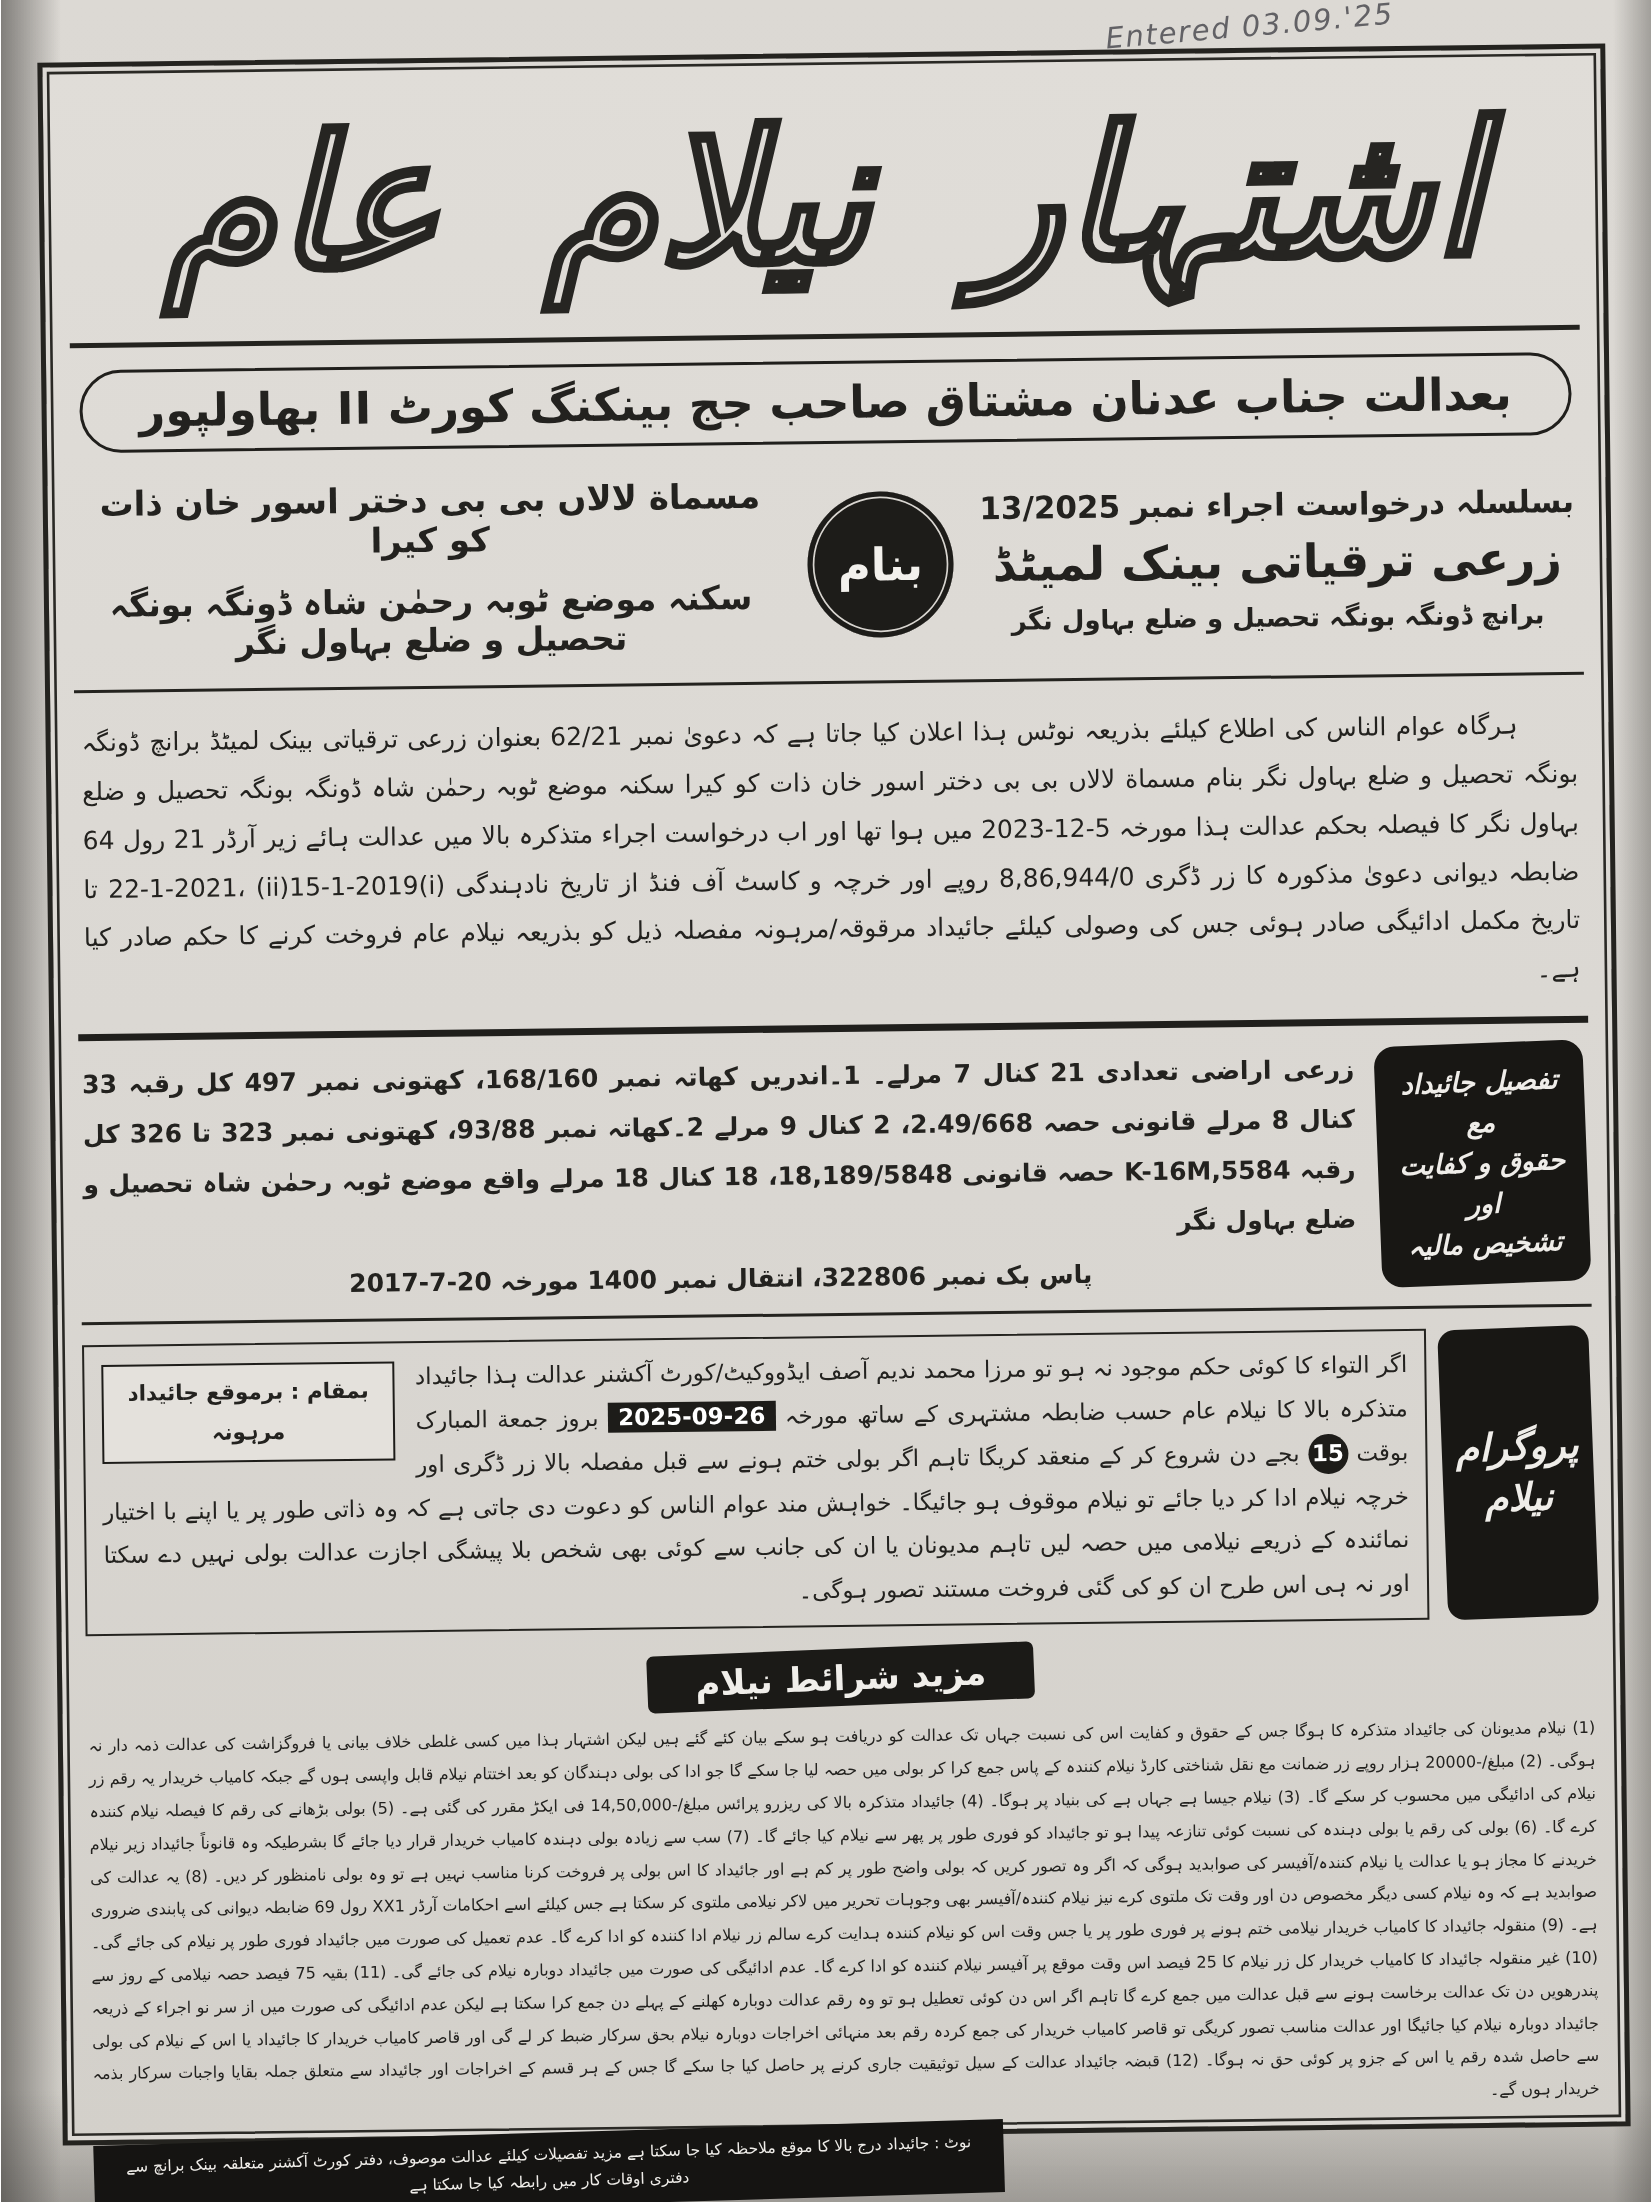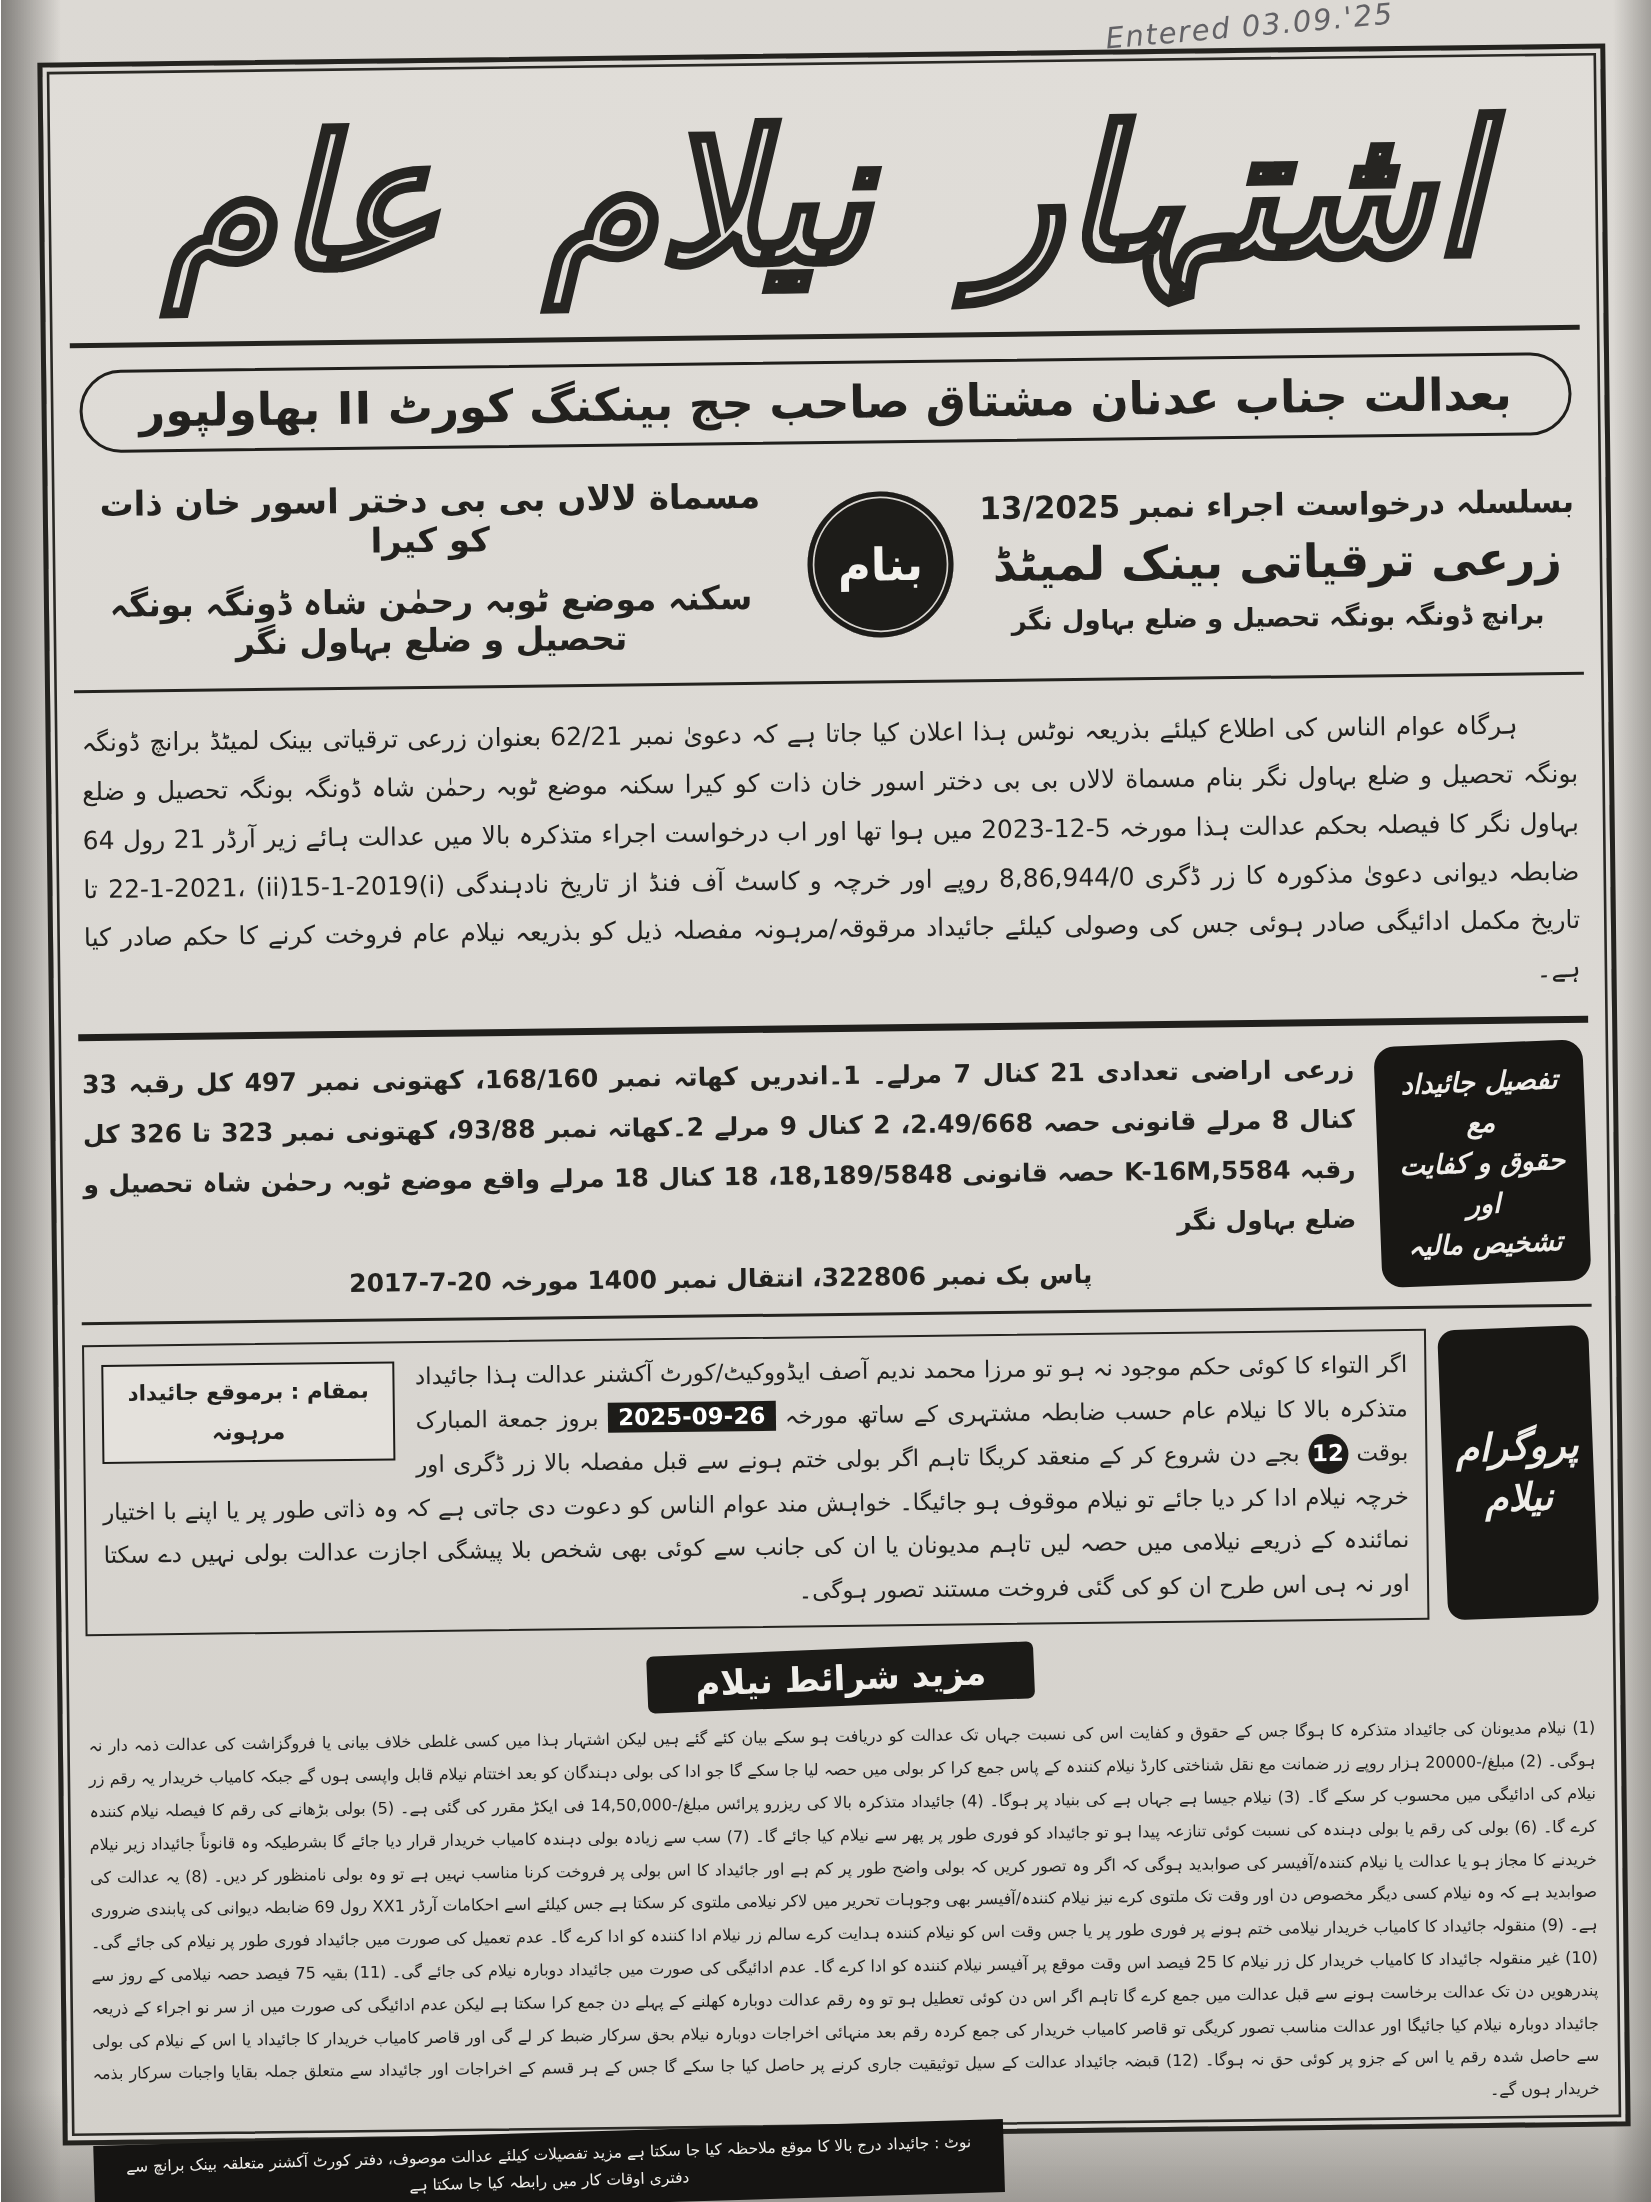--- a/index.html
+++ b/index.html
@@ -172,21 +172,21 @@
   <div class="program">
     <div class="side-label">
       <span>پروگرام</span>
       <span>نیلام</span>
     </div>
     <div class="program-box">
       <span class="venue-box">بمقام : برموقع جائیداد مرہونہ</span>
       <span>اگر التواء کا کوئی حکم موجود نہ ہو تو مرزا محمد ندیم آصف ایڈووکیٹ/کورٹ آکشنر عدالت ہذا جائیداد متذکرہ بالا کا نیلام عام حسب ضابطہ مشتہری کے ساتھ مورخہ</span>
       <span class="date-inverse">26-09-2025</span>
       <span>بروز جمعة المبارک بوقت</span>
-      <span class="circle-num">12</span>
+      <span class="circle-num">15</span>
       <span>بجے دن شروع کر کے منعقد کریگا تاہم اگر بولی ختم ہونے سے قبل مفصلہ بالا زر ڈگری اور خرچہ نیلام ادا کر دیا جائے تو نیلام موقوف ہو جائیگا۔ خواہش مند عوام الناس کو دعوت دی جاتی ہے کہ وہ ذاتی طور پر یا اپنے با اختیار نمائندہ کے ذریعے نیلامی میں حصہ لیں تاہم مدیونان یا ان کی جانب سے کوئی بھی شخص بلا پیشگی اجازت عدالت بولی نہیں دے سکتا اور نہ ہی اس طرح ان کو کی گئی فروخت مستند تصور ہوگی۔</span>
     </div>
   </div>
 
   <div class="terms-header">مزید شرائط نیلام</div>
   <div class="terms-text">(1) نیلام مدیونان کی جائیداد متذکرہ کا ہوگا جس کے حقوق و کفایت اس کی نسبت جہاں تک عدالت کو دریافت ہو سکے بیان کئے گئے ہیں لیکن اشتہار ہذا میں کسی غلطی خلاف بیانی یا فروگزاشت کی عدالت ذمہ دار نہ ہوگی۔ (2) مبلغ/-20000 ہزار روپے زر ضمانت مع نقل شناختی کارڈ نیلام کنندہ کے پاس جمع کرا کر بولی میں حصہ لیا جا سکے گا جو ادا کی بولی دہندگان کو بعد اختتام نیلام قابل واپسی ہوں گے جبکہ کامیاب خریدار یہ رقم زر نیلام کی ادائیگی میں محسوب کر سکے گا۔ (3) نیلام جیسا ہے جہاں ہے کی بنیاد پر ہوگا۔ (4) جائیداد متذکرہ بالا کی ریزرو پرائس مبلغ/-14,50,000 فی ایکڑ مقرر کی گئی ہے۔ (5) بولی بڑھانے کی رقم کا فیصلہ نیلام کنندہ کرے گا۔ (6) بولی کی رقم یا بولی دہندہ کی نسبت کوئی تنازعہ پیدا ہو تو جائیداد کو فوری طور پر پھر سے نیلام کیا جائے گا۔ (7) سب سے زیادہ بولی دہندہ کامیاب خریدار قرار دیا جائے گا بشرطیکہ وہ قانوناً جائیداد زیر نیلام خریدنے کا مجاز ہو یا عدالت یا نیلام کنندہ/آفیسر کی صوابدید ہوگی کہ اگر وہ تصور کریں کہ بولی واضح طور پر کم ہے اور جائیداد کا اس بولی پر فروخت کرنا مناسب نہیں ہے تو وہ بولی نامنظور کر دیں۔ (8) یہ عدالت کی صوابدید ہے کہ وہ نیلام کسی دیگر مخصوص دن اور وقت تک ملتوی کرے نیز نیلام کنندہ/آفیسر بھی وجوہات تحریر میں لاکر نیلامی ملتوی کر سکتا ہے جس کیلئے اسے احکامات آرڈر XX1 رول 69 ضابطہ دیوانی کی پابندی ضروری ہے۔ (9) منقولہ جائیداد کا کامیاب خریدار نیلامی ختم ہونے پر فوری طور پر یا جس وقت اس کو نیلام کنندہ ہدایت کرے سالم زر نیلام ادا کنندہ کو ادا کرے گا۔ عدم تعمیل کی صورت میں جائیداد فوری طور پر نیلام کی جائے گی۔ (10) غیر منقولہ جائیداد کا کامیاب خریدار کل زر نیلام کا 25 فیصد اس وقت موقع پر آفیسر نیلام کنندہ کو ادا کرے گا۔ عدم ادائیگی کی صورت میں جائیداد دوبارہ نیلام کی جائے گی۔ (11) بقیہ 75 فیصد حصہ نیلامی کے روز سے پندرھویں دن تک عدالت برخاست ہونے سے قبل عدالت میں جمع کرے گا تاہم اگر اس دن کوئی تعطیل ہو تو وہ رقم عدالت دوبارہ کھلنے کے پہلے دن جمع کرا سکتا ہے لیکن عدم ادائیگی کی صورت میں از سر نو اجراء کے ذریعہ جائیداد دوبارہ نیلام کیا جائیگا اور عدالت مناسب تصور کریگی تو قاصر کامیاب خریدار کی جمع کردہ رقم بعد منہائی اخراجات دوبارہ نیلام بحق سرکار ضبط کر لے گی اور قاصر کامیاب خریدار کا جائیداد یا اس کے نیلام کی بولی سے حاصل شدہ رقم یا اس کے جزو پر کوئی حق نہ ہوگا۔ (12) قبضہ جائیداد عدالت کے سیل توثیقیت جاری کرنے پر حاصل کیا جا سکے گا جس کے ہر قسم کے اخراجات اور جائیداد سے متعلق جملہ بقایا واجبات سرکار بذمہ خریدار ہوں گے۔</div>
 
   <div class="note-box">نوٹ : جائیداد درج بالا کا موقع ملاحظہ کیا جا سکتا ہے مزید تفصیلات کیلئے عدالت موصوف، دفتر کورٹ آکشنر متعلقہ بینک برانچ سے دفتری اوقات کار میں رابطہ کیا جا سکتا ہے</div>
 
   <div class="footer-box">

